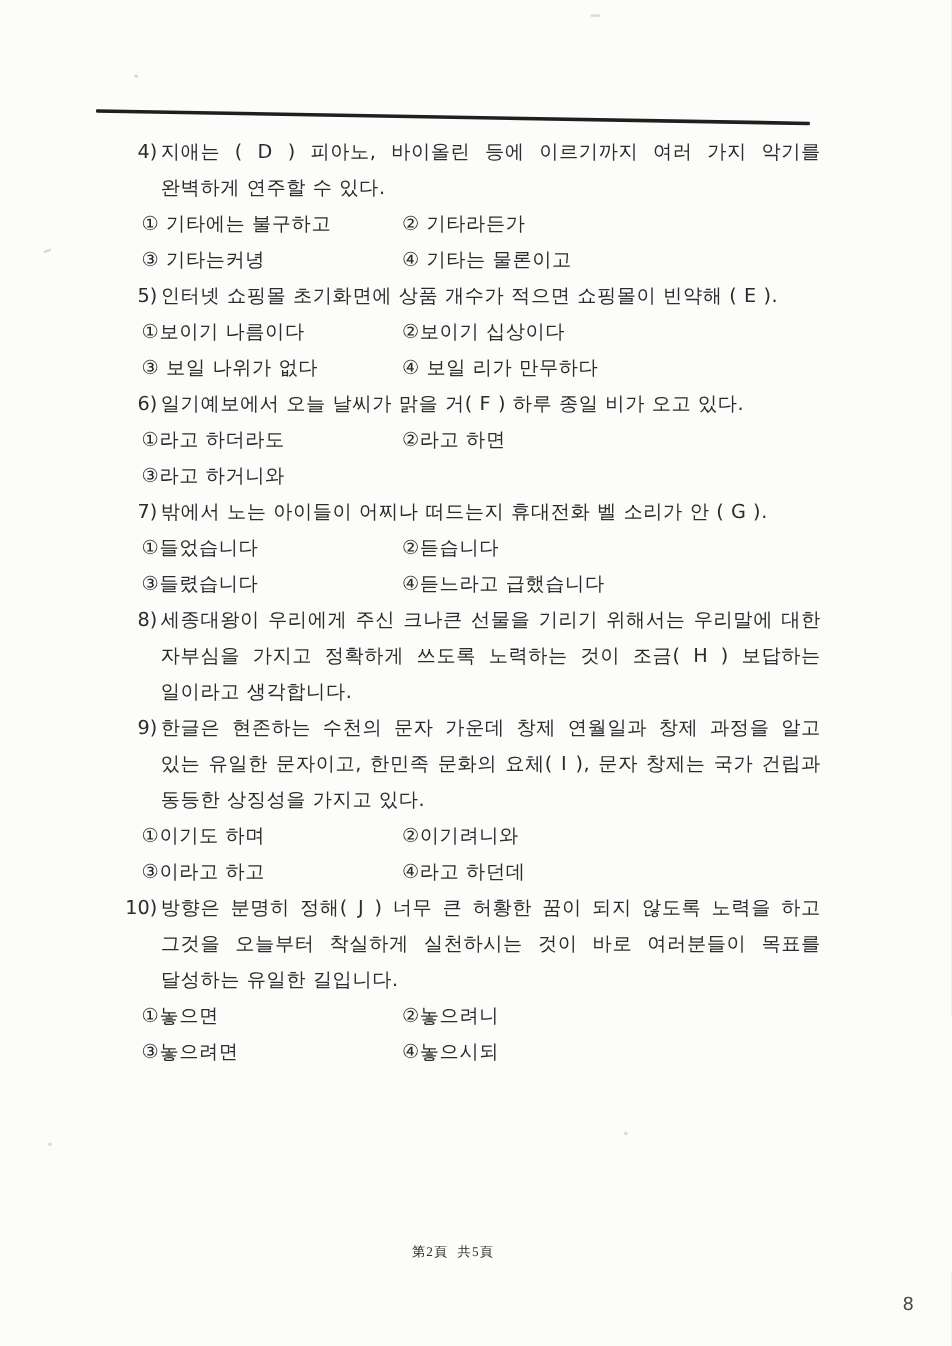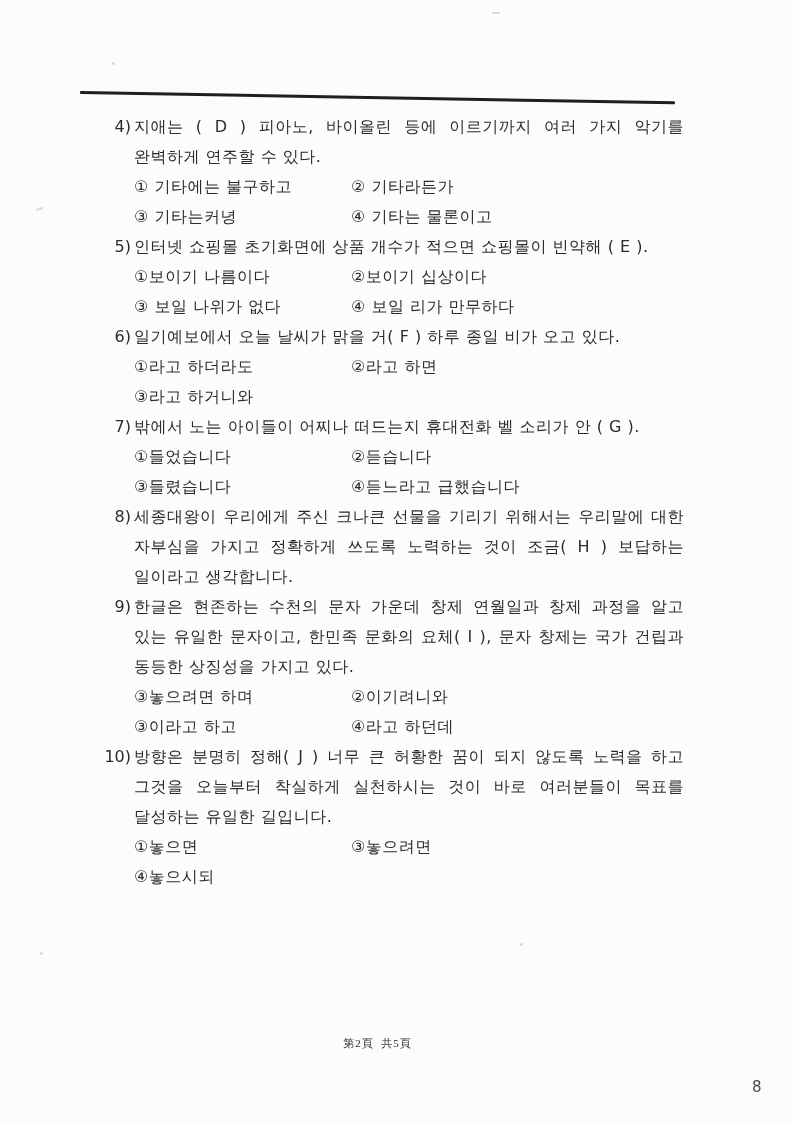--- a/index.html
+++ b/index.html
@@ -43,21 +43,21 @@
   }
   .q-text {
     flex: 1;
     text-align: justify;
     word-break: keep-all;
     letter-spacing: 0.5px;
   }
   .q-options {
     display: grid;
     grid-template-columns: 217px 1fr;
-    margin-left: 30px;
+    margin-left: 14px;
     letter-spacing: 0.5px;
   }
   .opt { white-space: nowrap; }
   .footer {
     position: absolute;
     top: 1036px;
     left: 0;
     width: 755px;
     text-align: center;
     font-family: "Liberation Serif", serif;
@@ -157,34 +157,35 @@
         <span class="q-text">세종대왕이 우리에게 주신 크나큰 선물을 기리기 위해서는 우리말에 대한 자부심을 가지고 정확하게 쓰도록 노력하는 것이 조금(&nbsp;H&nbsp;) 보답하는 일이라고 생각합니다.</span>
       </div>
     </div>
 
     <div class="question">
       <div class="q-line">
         <span class="q-num">9)</span>
         <span class="q-text">한글은 현존하는 수천의 문자 가운데 창제 연월일과 창제 과정을 알고 있는 유일한 문자이고, 한민족 문화의 요체(&nbsp;I&nbsp;), 문자 창제는 국가 건립과 동등한 상징성을 가지고 있다.</span>
       </div>
       <div class="q-options">
-        <span class="opt">③놓으려면 하며</span>
+        <span class="opt">①이기도 하며</span>
         <span class="opt">②이기려니와</span>
         <span class="opt">③이라고 하고</span>
         <span class="opt">④라고 하던데</span>
       </div>
     </div>
 
     <div class="question">
       <div class="q-line">
         <span class="q-num">10)</span>
         <span class="q-text">방향은 분명히 정해(&nbsp;J&nbsp;) 너무 큰 허황한 꿈이 되지 않도록 노력을 하고 그것을 오늘부터 착실하게 실천하시는 것이 바로 여러분들이 목표를 달성하는 유일한 길입니다.</span>
       </div>
       <div class="q-options">
         <span class="opt">①놓으면</span>
+        <span class="opt">②놓으려니</span>
         <span class="opt">③놓으려면</span>
         <span class="opt">④놓으시되</span>
       </div>
     </div>
 
   </div>
 
   <div class="footer">第2頁&nbsp;&nbsp;共5頁</div>
 
   <div class="page-number">8</div>

